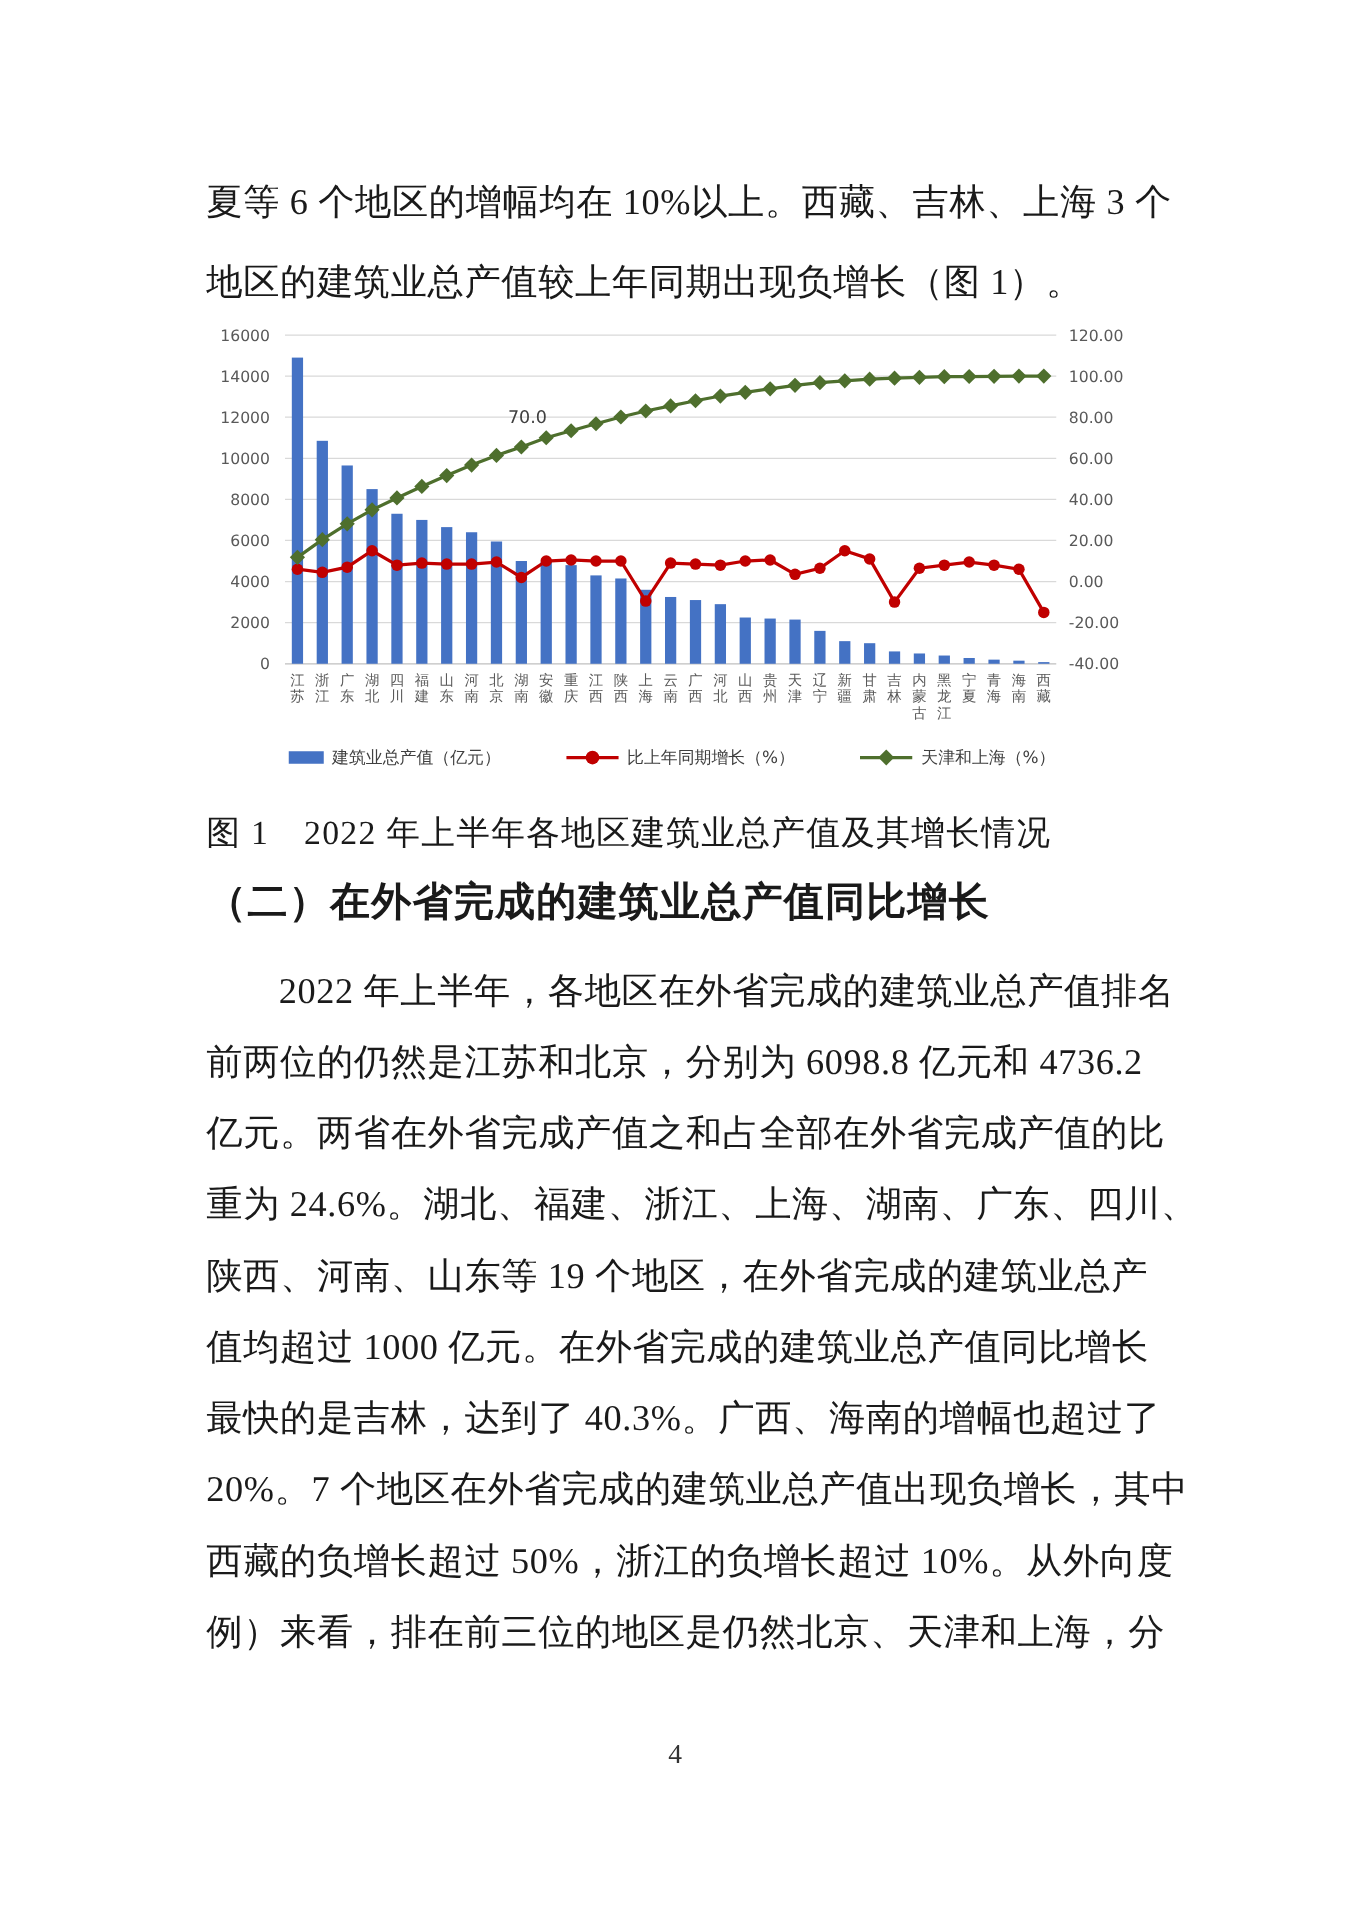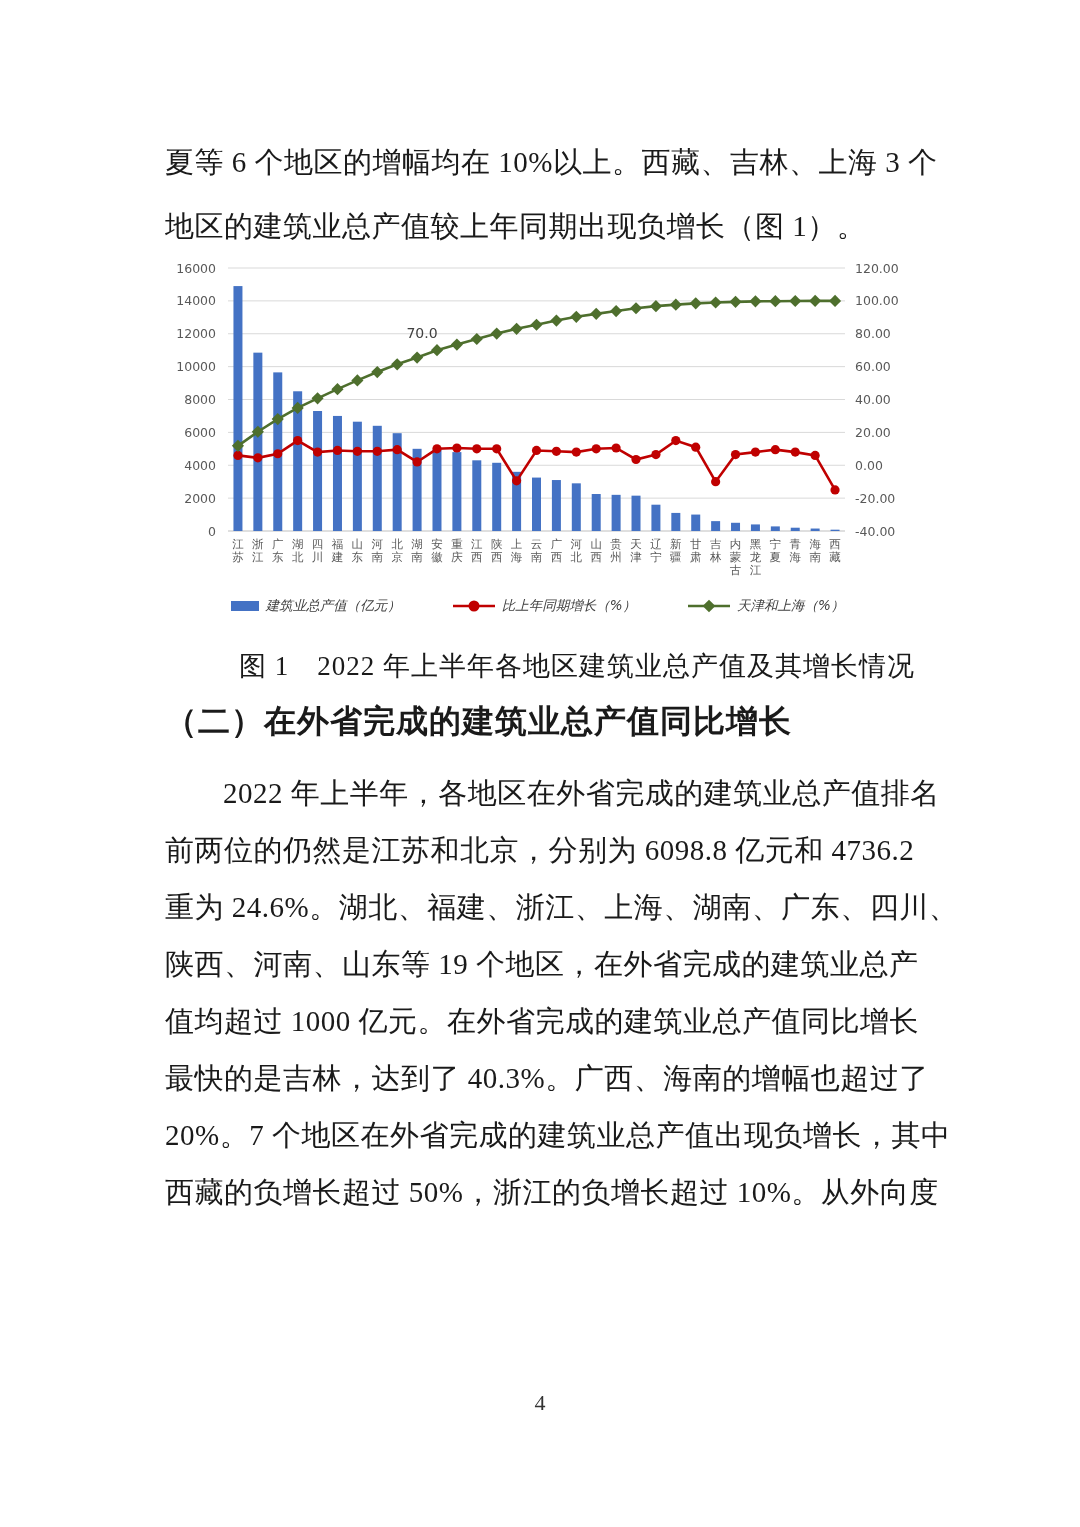--- a/index.html
+++ b/index.html
@@ -14,31 +14,31 @@
   }
   
   .intro{position:absolute;top:130px;left:165px;width:760px;font-size:29px;}
   .intro .tline{line-height:64px;white-space:nowrap;letter-spacing:0.5px;}
   
   .chart-wrap{position:absolute;top:256px;left:150px;width:775px;height:372px;}
   .chart-svg{display:block;width:775px;height:335px;
     font-family:"DejaVu Sans","Liberation Sans",sans-serif;}
   .legend{display:flex;justify-content:center;align-items:center;gap:52px;
     margin-top:6px;font-family:"DejaVu Sans","Liberation Sans",sans-serif;
-    font-size:13.5px;color:#404040;font-style:italic;}
+    font-size:13.5px;color:#404040;}
   .legend-item{display:flex;align-items:center;gap:7px;}
   .sw-bar{display:inline-block;width:28px;height:10px;background:var(--c-bar,#4472C4);}
   .sw-svg{display:block;}
   .legend-growth-line{stroke:var(--c-growth,#C00000);stroke-width:2.6;}
   .legend-growth-dot{fill:var(--c-growth,#C00000);}
   .legend-cum-line{stroke:var(--c-cum,#4E6F2D);stroke-width:2.6;}
   .legend-cum-diamond{fill:var(--c-cum,#4E6F2D);}
   
   .caption{position:absolute;top:648px;left:165px;width:750px;
-    text-align:right;font-size:27px;letter-spacing:1px;white-space:nowrap;}
+    text-align:left;font-size:27px;letter-spacing:1px;white-space:nowrap;}
   
   .heading{position:absolute;top:700px;left:165px;width:760px;
     font-size:32px;font-weight:700;letter-spacing:1px;white-space:nowrap;
     font-family:"Liberation Sans","DejaVu Sans",sans-serif;}
   
   .bodytext{position:absolute;top:765px;left:165px;width:760px;font-size:29px;}
   .bodytext .tline{line-height:57px;white-space:nowrap;letter-spacing:0.5px;}
   .bodytext .tline.indent{text-indent:58px;}
   
   .pagenum{position:absolute;top:1390px;left:0;width:1080px;
@@ -247,23 +247,25 @@
     </div>
   </div>
 
   <div class="caption">图 1　2022 年上半年各地区建筑业总产值及其增长情况</div>
 
   <div class="heading">（二）在外省完成的建筑业总产值同比增长</div>
 
   <div class="bodytext">
     <div class="tline indent">2022 年上半年，各地区在外省完成的建筑业总产值排名</div>
     <div class="tline">前两位的仍然是江苏和北京，分别为 6098.8 亿元和 4736.2</div>
+    <div class="tline">亿元。两省在外省完成产值之和占全部在外省完成产值的比</div>
     <div class="tline">重为 24.6%。湖北、福建、浙江、上海、湖南、广东、四川、</div>
     <div class="tline">陕西、河南、山东等 19 个地区，在外省完成的建筑业总产</div>
     <div class="tline">值均超过 1000 亿元。在外省完成的建筑业总产值同比增长</div>
     <div class="tline">最快的是吉林，达到了 40.3%。广西、海南的增幅也超过了</div>
     <div class="tline">20%。7 个地区在外省完成的建筑业总产值出现负增长，其中</div>
     <div class="tline">西藏的负增长超过 50%，浙江的负增长超过 10%。从外向度</div>
+    <div class="tline">例）来看，排在前三位的地区是仍然北京、天津和上海，分</div>
   </div>
 
   <div class="pagenum">4</div>
 
 </div>
 
 </body></html>

